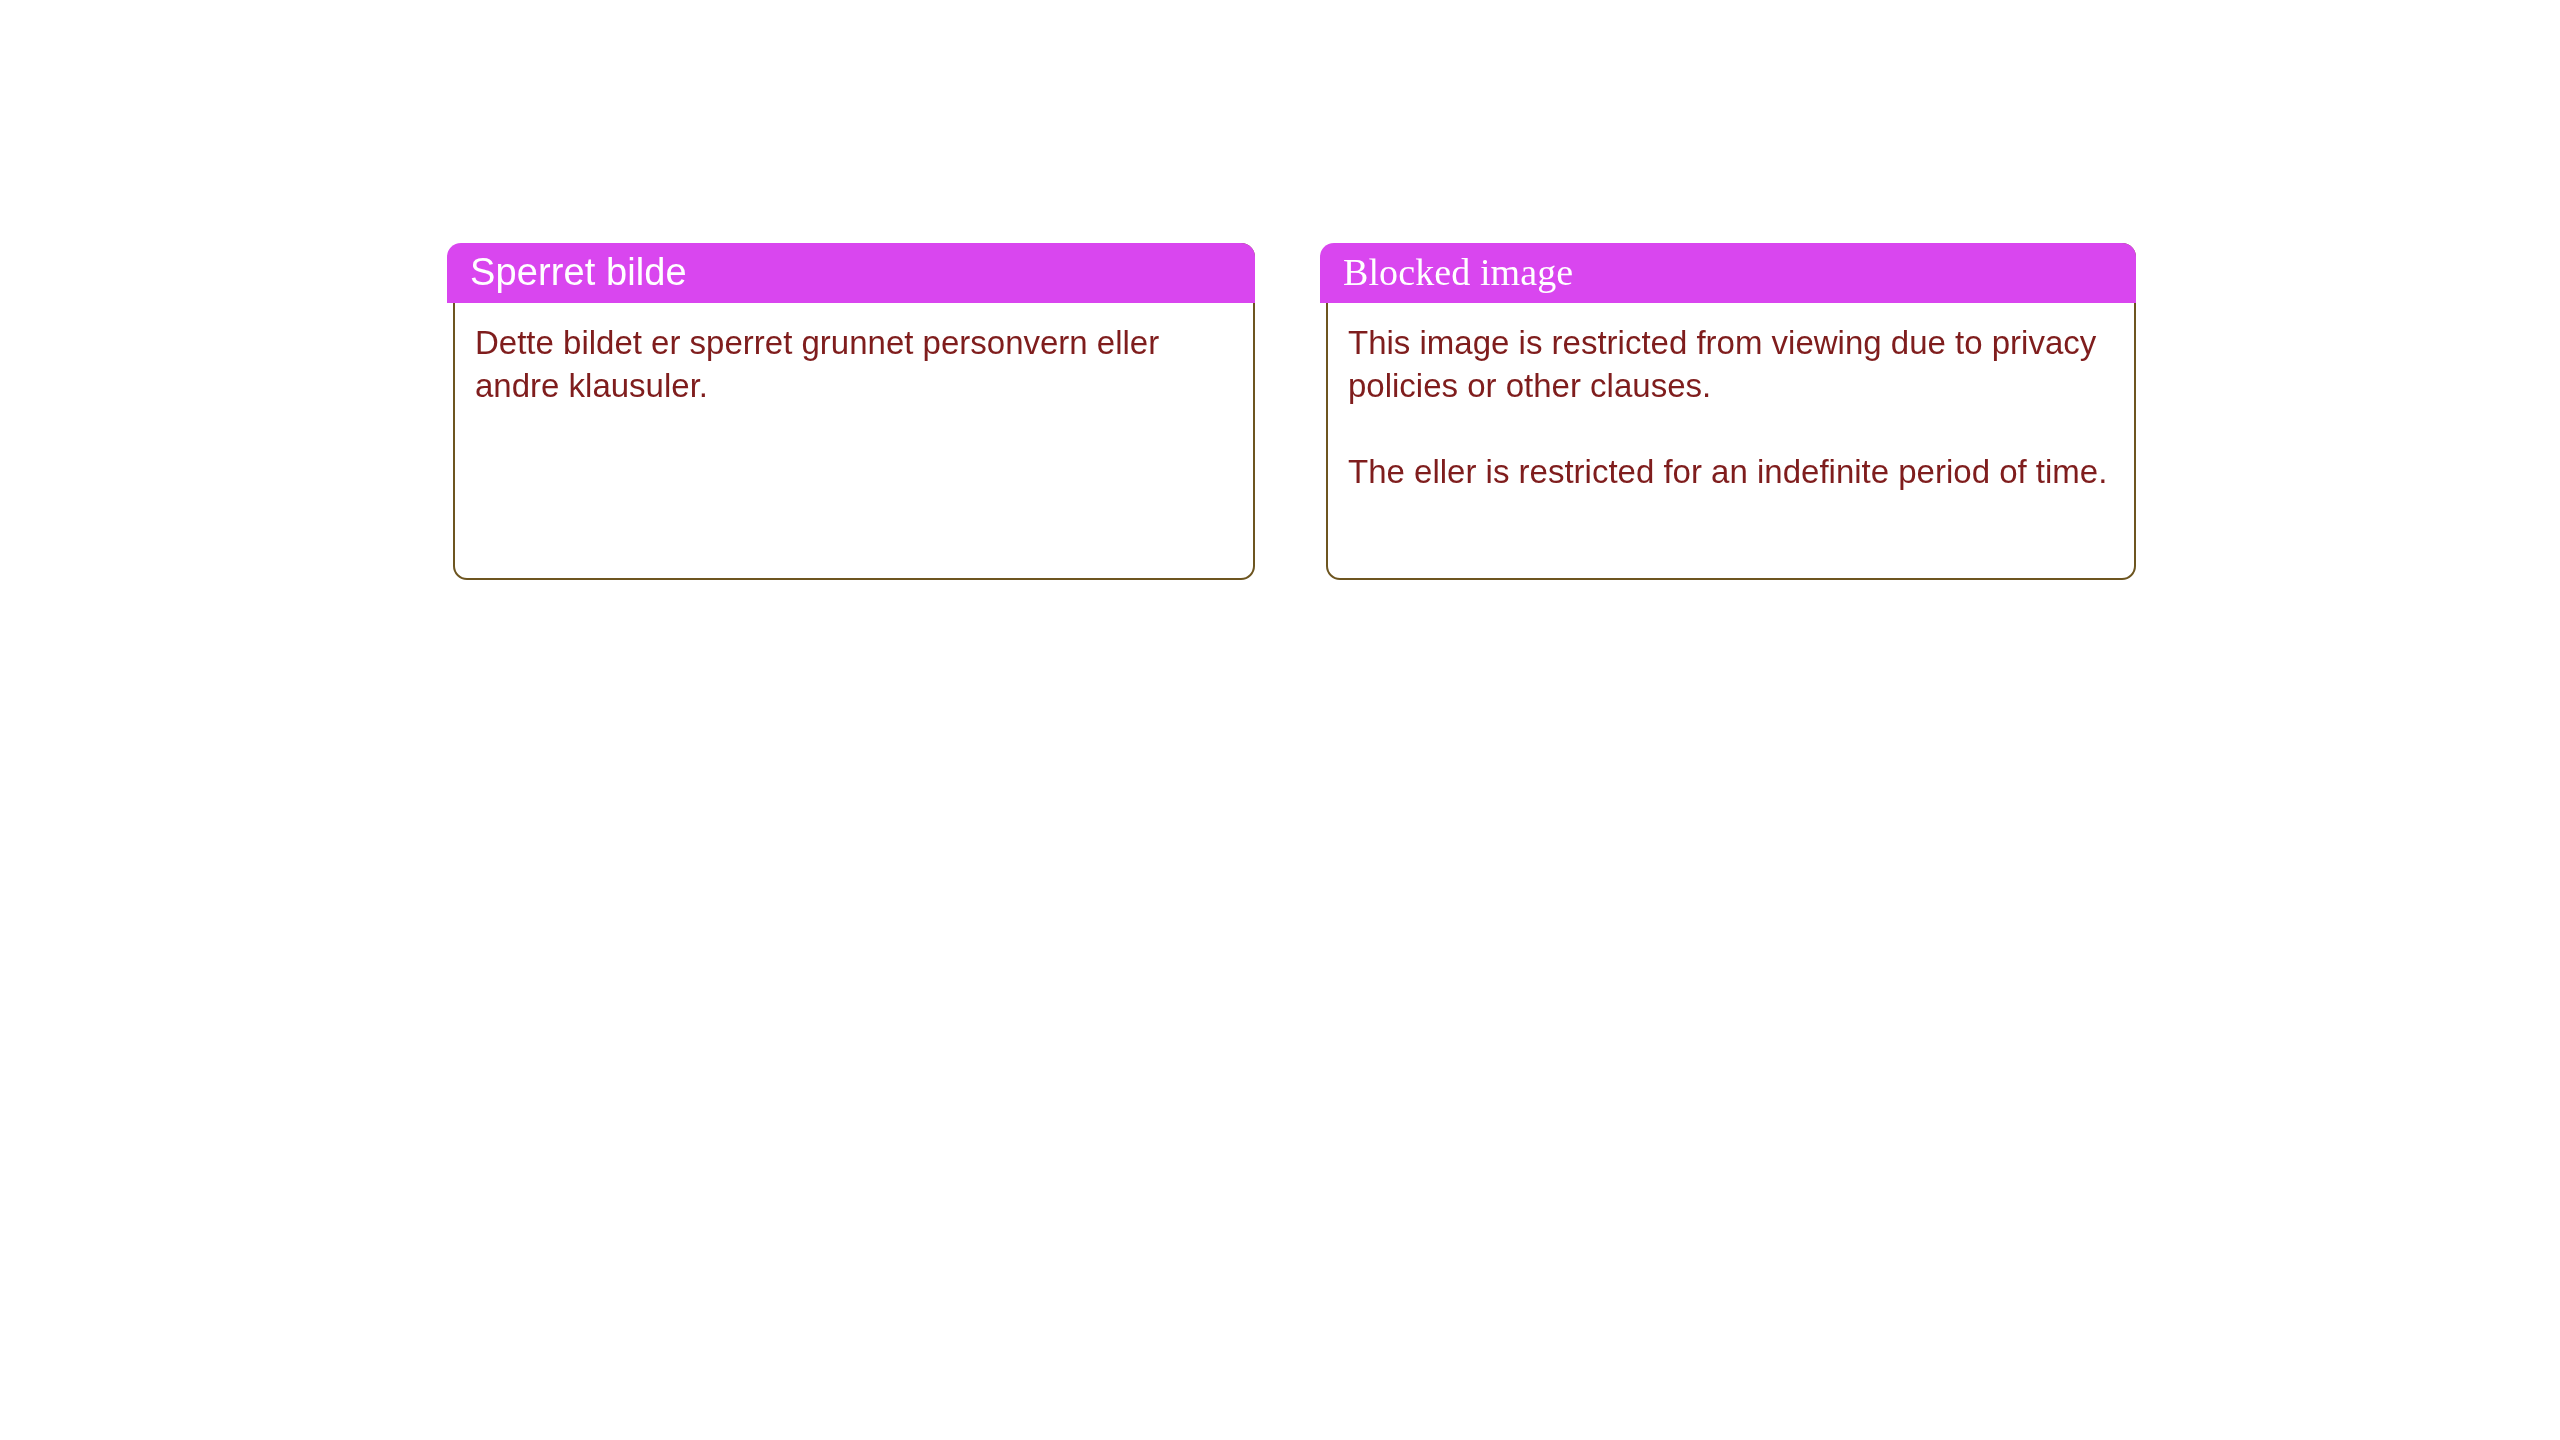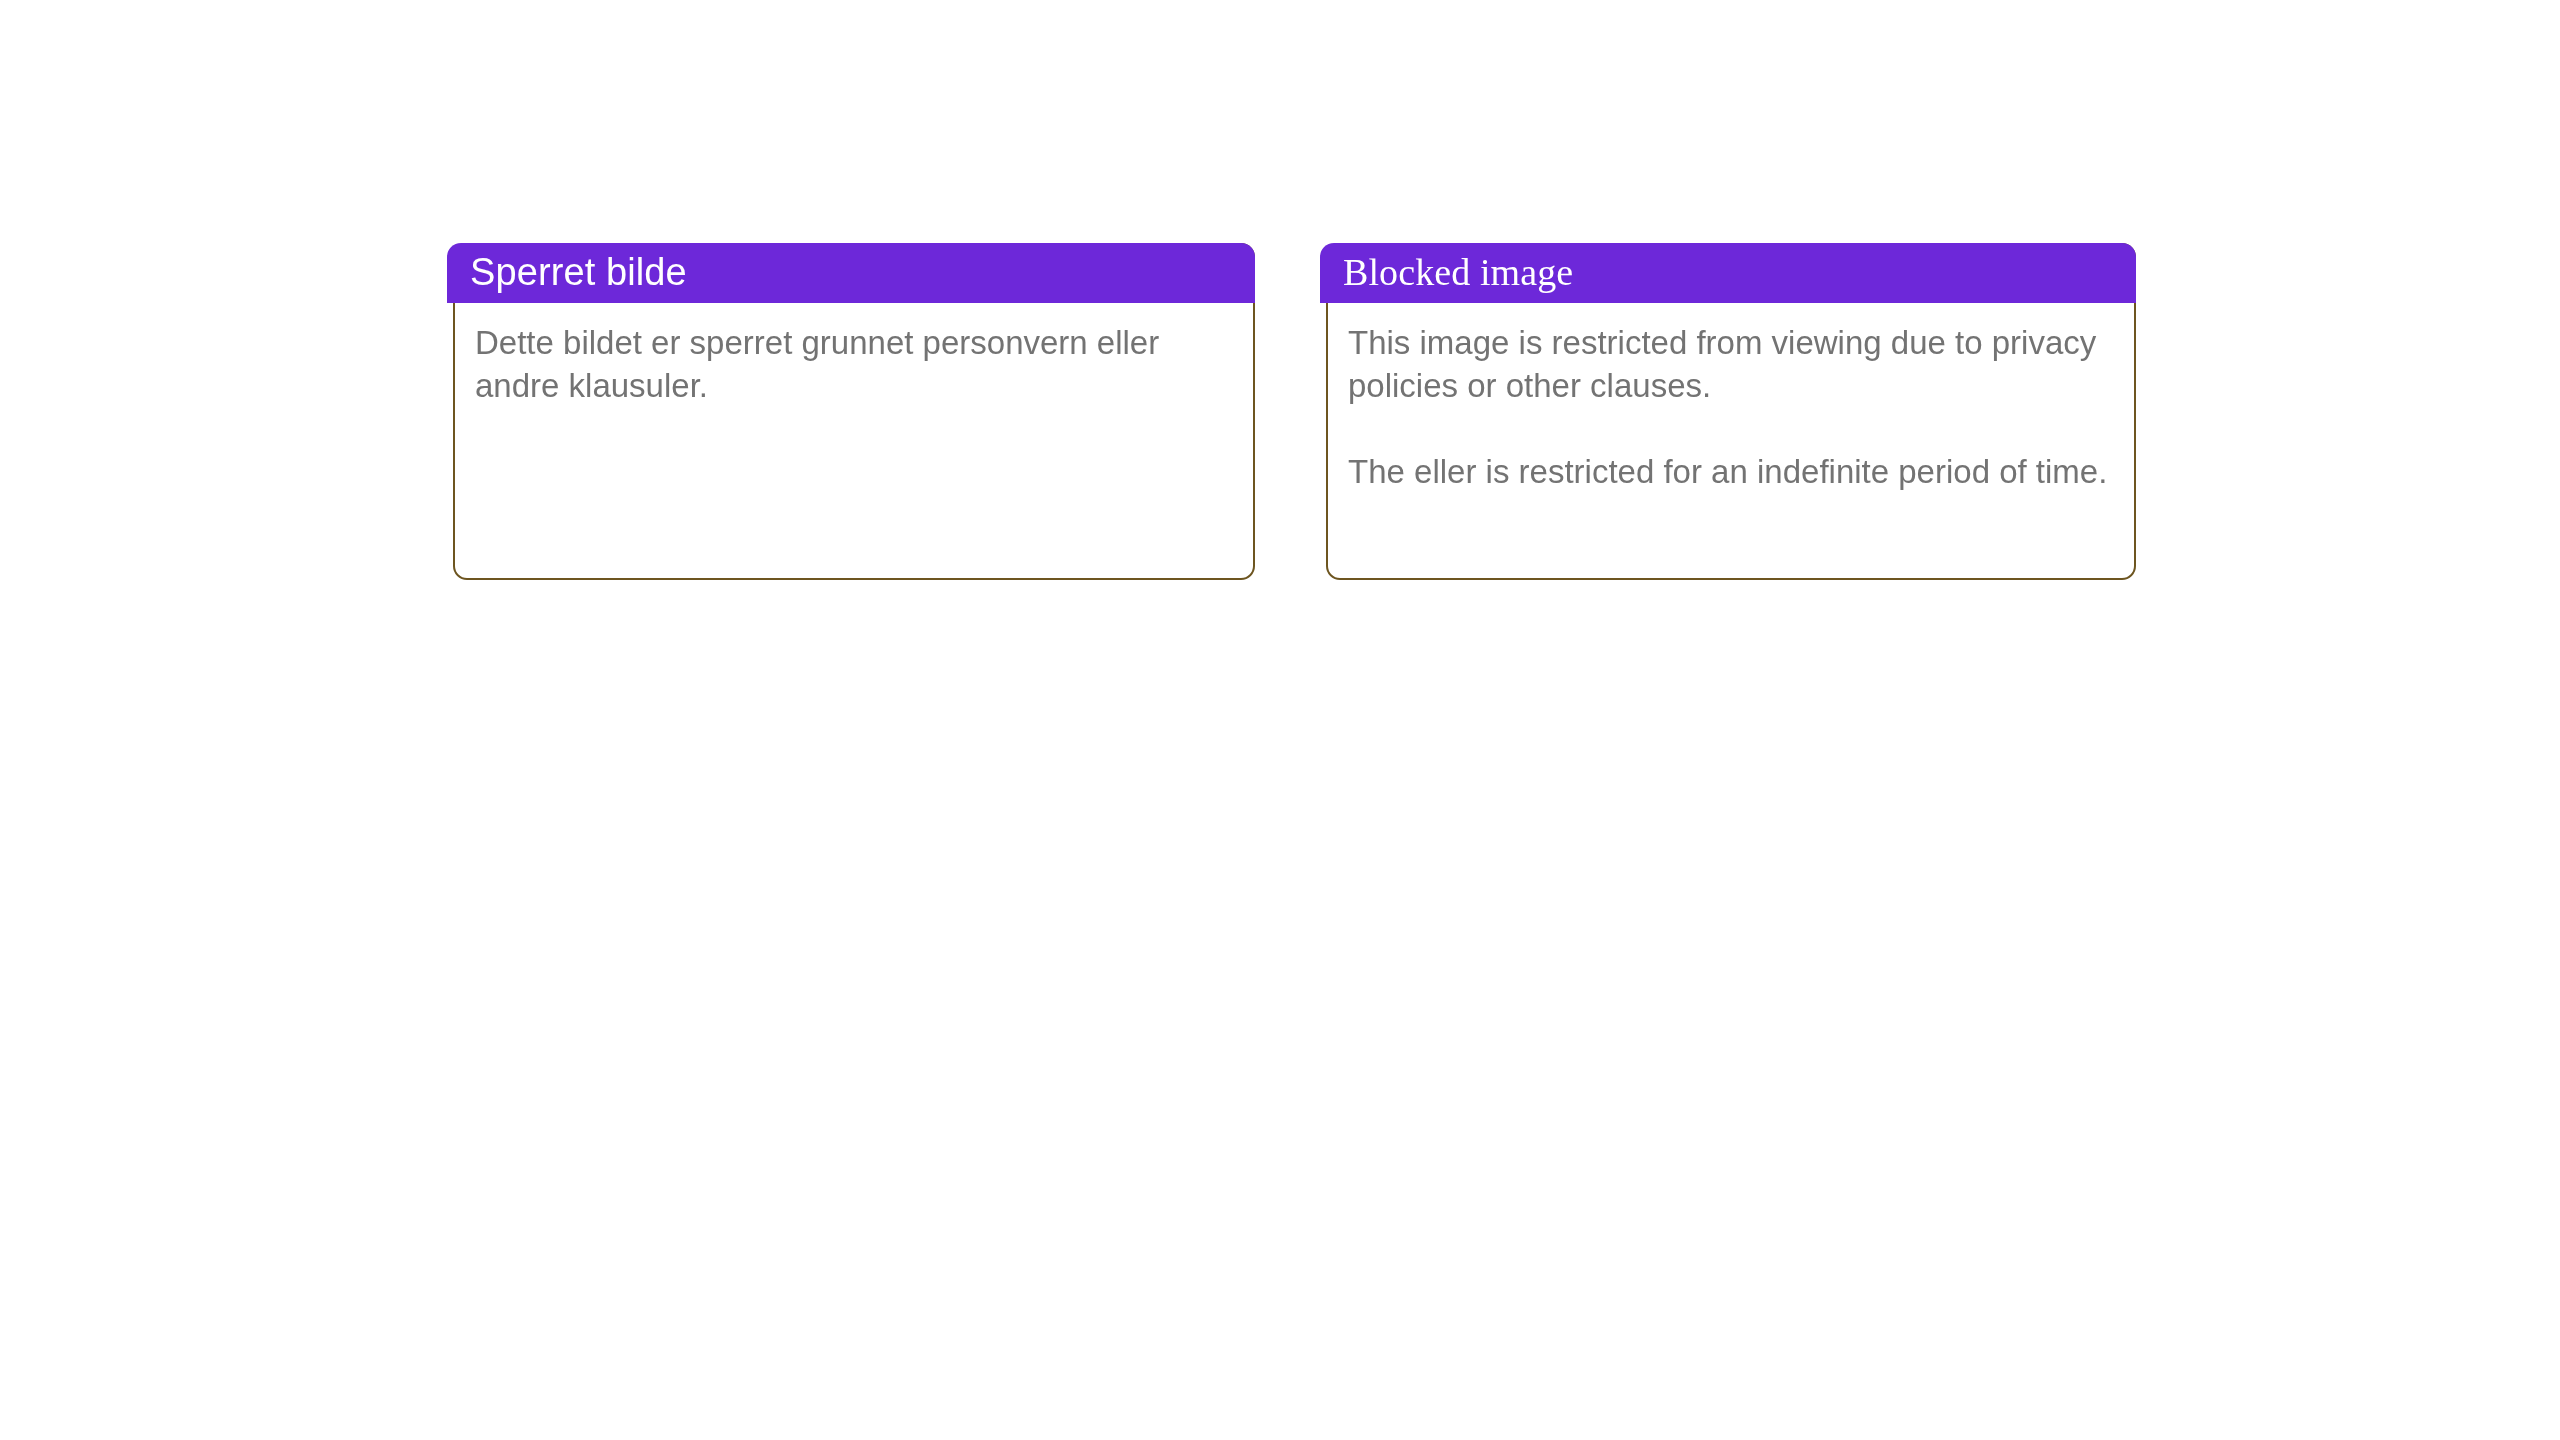--- a/index.html
+++ b/index.html
@@ -38,21 +38,21 @@
     height: 100%;
     box-sizing: border-box;
     border: 2px solid #6d5520;
     border-radius: 14px;
     background: #ffffff;
   }
 
   .panel-header {
     position: absolute;
     box-sizing: border-box;
-    background: #6d28d9;
+    background: #d946ef;
     border-radius: 14px 14px 0 0;
     height: 60px;
     display: flex;
     align-items: center;
     overflow: hidden;
   }
 
   .panel-title {
     color: #ffffff;
     font-size: 38px;
@@ -68,21 +68,21 @@
     position: absolute;
     left: 0;
     top: 60px;
     right: 0;
     bottom: 0;
     padding: 18px 22px 0 22px;
     box-sizing: border-box;
   }
 
   .panel-paragraph {
-    color: #737373;
+    color: #7f1d1d;
     font-size: 33px;
     font-weight: 400;
     line-height: 43px;
     margin: 0;
     white-space: pre-line;
   }
 
   .panel-paragraph + .panel-paragraph {
     margin-top: 43px;
   }

